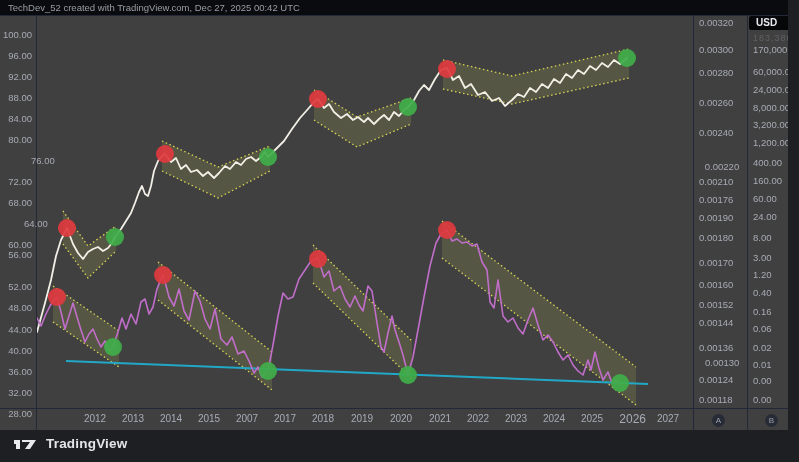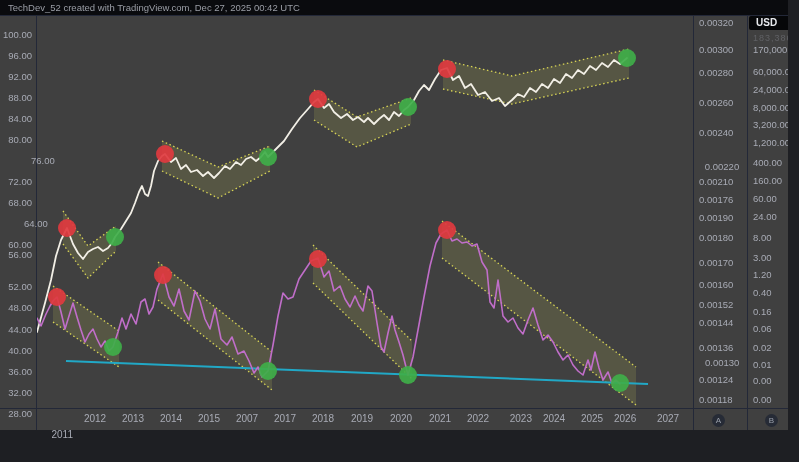--- a/index.html
+++ b/index.html
@@ -160,29 +160,38 @@
         <span class="tick" style="left: 117px; top: 414px; width: 32px; text-align: center; font-size: 10px;">2013</span>
         <span class="tick" style="left: 155px; top: 414px; width: 32px; text-align: center; font-size: 10px;">2014</span>
         <span class="tick" style="left: 193px; top: 414px; width: 32px; text-align: center; font-size: 10px;">2015</span>
         <span class="tick" style="left: 231px; top: 414px; width: 32px; text-align: center; font-size: 10px;">2007</span>
         <span class="tick" style="left: 269px; top: 414px; width: 32px; text-align: center; font-size: 10px;">2017</span>
         <span class="tick" style="left: 307px; top: 414px; width: 32px; text-align: center; font-size: 10px;">2018</span>
         <span class="tick" style="left: 346px; top: 414px; width: 32px; text-align: center; font-size: 10px;">2019</span>
         <span class="tick" style="left: 385px; top: 414px; width: 32px; text-align: center; font-size: 10px;">2020</span>
         <span class="tick" style="left: 424px; top: 414px; width: 32px; text-align: center; font-size: 10px;">2021</span>
         <span class="tick" style="left: 462px; top: 414px; width: 32px; text-align: center; font-size: 10px;">2022</span>
-        <span class="tick" style="left: 500px; top: 414px; width: 32px; text-align: right; font-size: 10px;">2023</span>
+        <span class="tick" style="left: 500px; top: 414px; width: 32px; text-align: center; font-size: 10px;">2023</span>
         <span class="tick" style="left: 538px; top: 414px; width: 32px; text-align: center; font-size: 10px;">2024</span>
         <span class="tick" style="left: 576px; top: 414px; width: 32px; text-align: center; font-size: 10px;">2025</span>
-        <span class="tick" style="left: 614px; top: 414px; width: 32px; text-align: left; font-size: 10px;">2026</span>
+        <span class="tick" style="left: 614px; top: 414px; width: 32px; text-align: right; font-size: 12px;">2026</span>
         <span class="tick" style="left: 652px; top: 414px; width: 32px; text-align: center; font-size: 10px;">2027</span>
       </div>
 
     <button class="usd">USD</button>
     <div class="faded-price">183,386.86</div>
 
     <div class="axis-btn a">A</div>
     <div class="axis-btn b">B</div>
   </div>
 
+  <div class="footer">
+    <span class="logo">
+      <svg width="24" height="16" viewBox="0 0 24 16">
+        <path d="M0 3 H6 V12 H2 V7 H0 Z" fill="#e9eaec"></path>
+        <path d="M8 3 H22 L16 12 H11 L16 5 H8 Z" fill="#e9eaec"></path>
+      </svg>
+    </span>
+    <span class="brand">TradingView</span>
+  </div>
 
   <div class="right-margin"></div>
 </div>
 
 </body></html>

